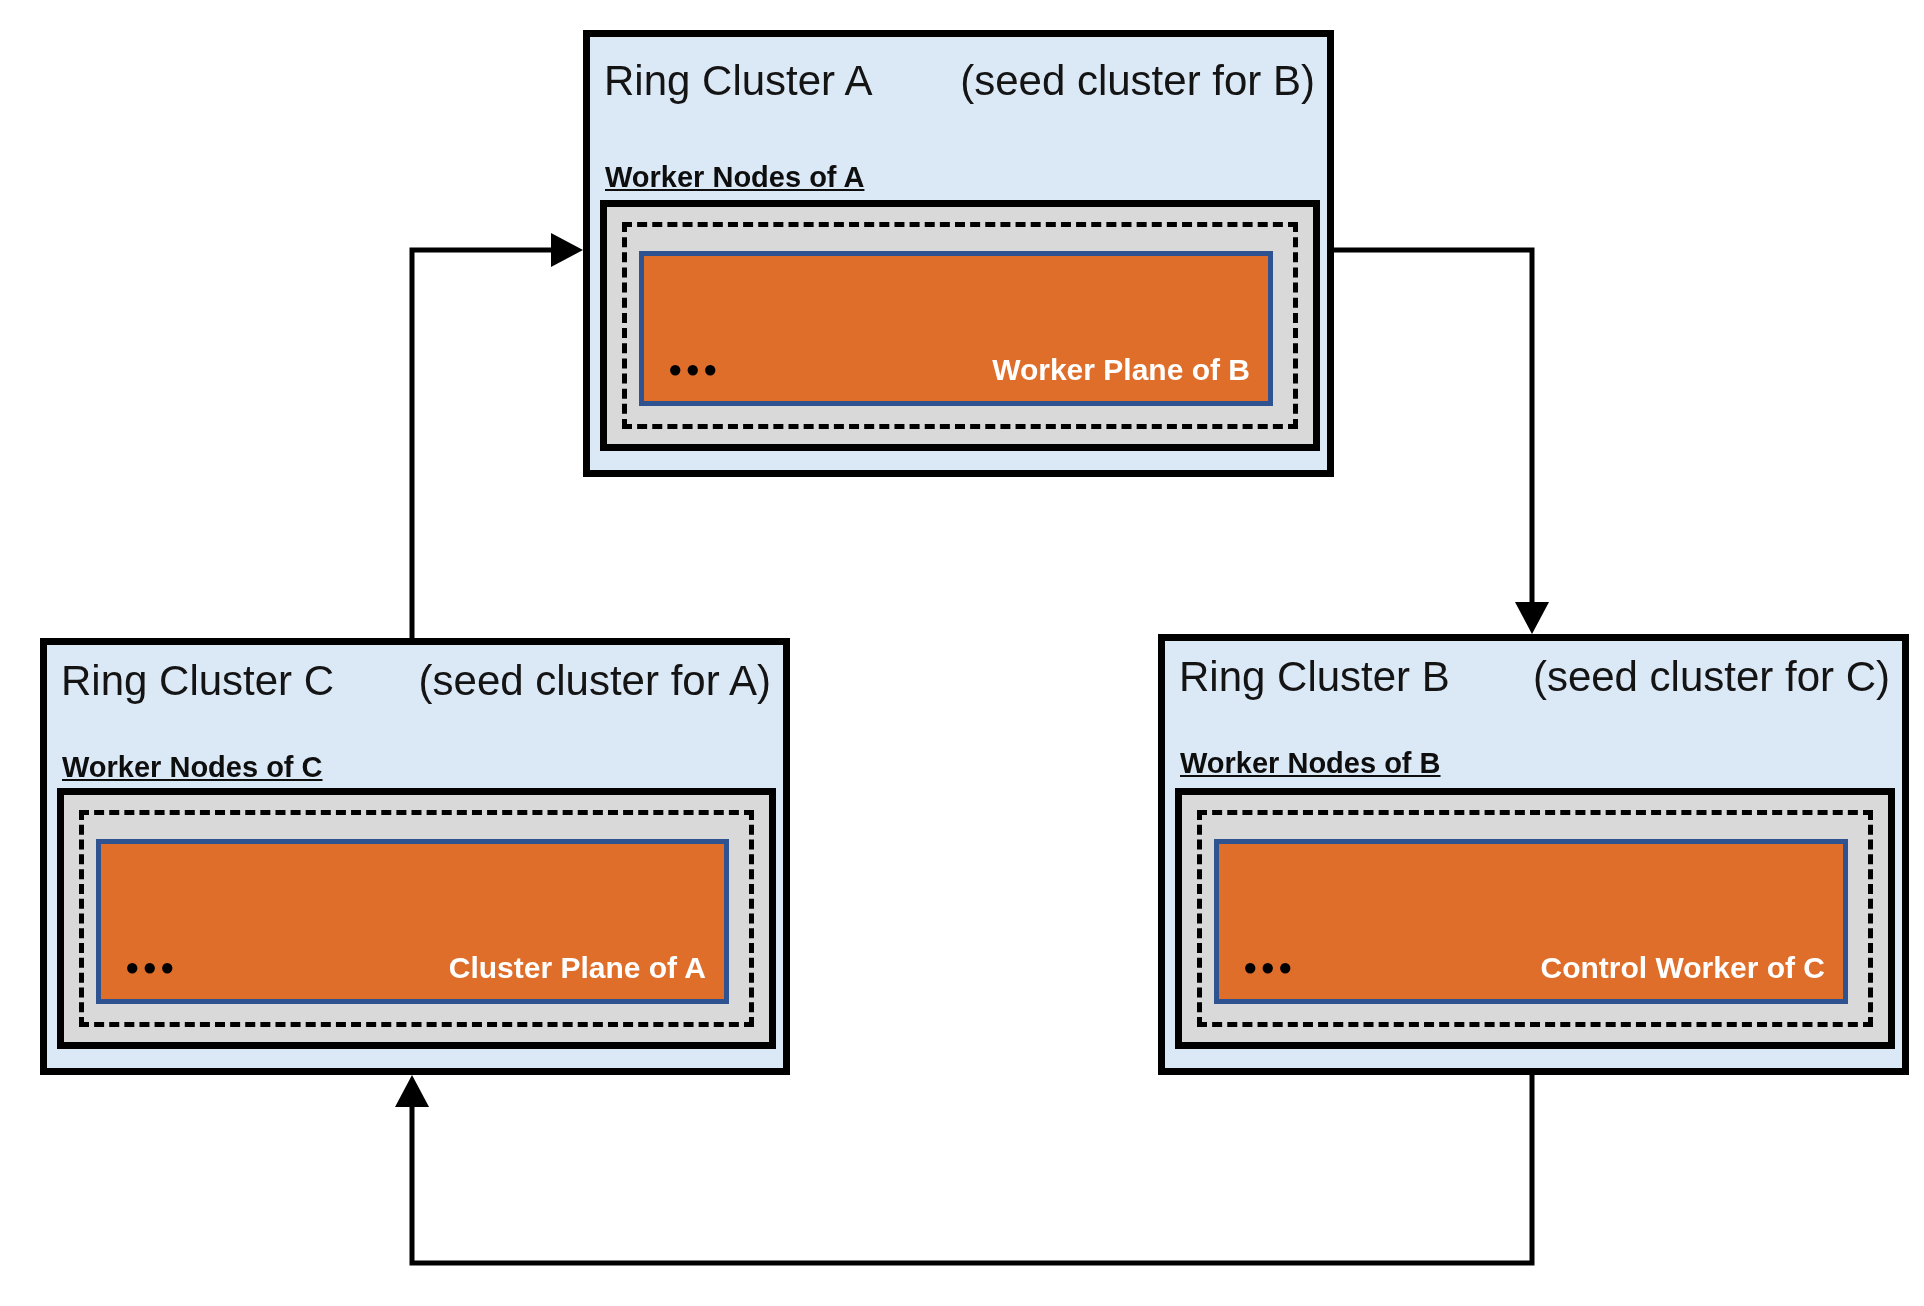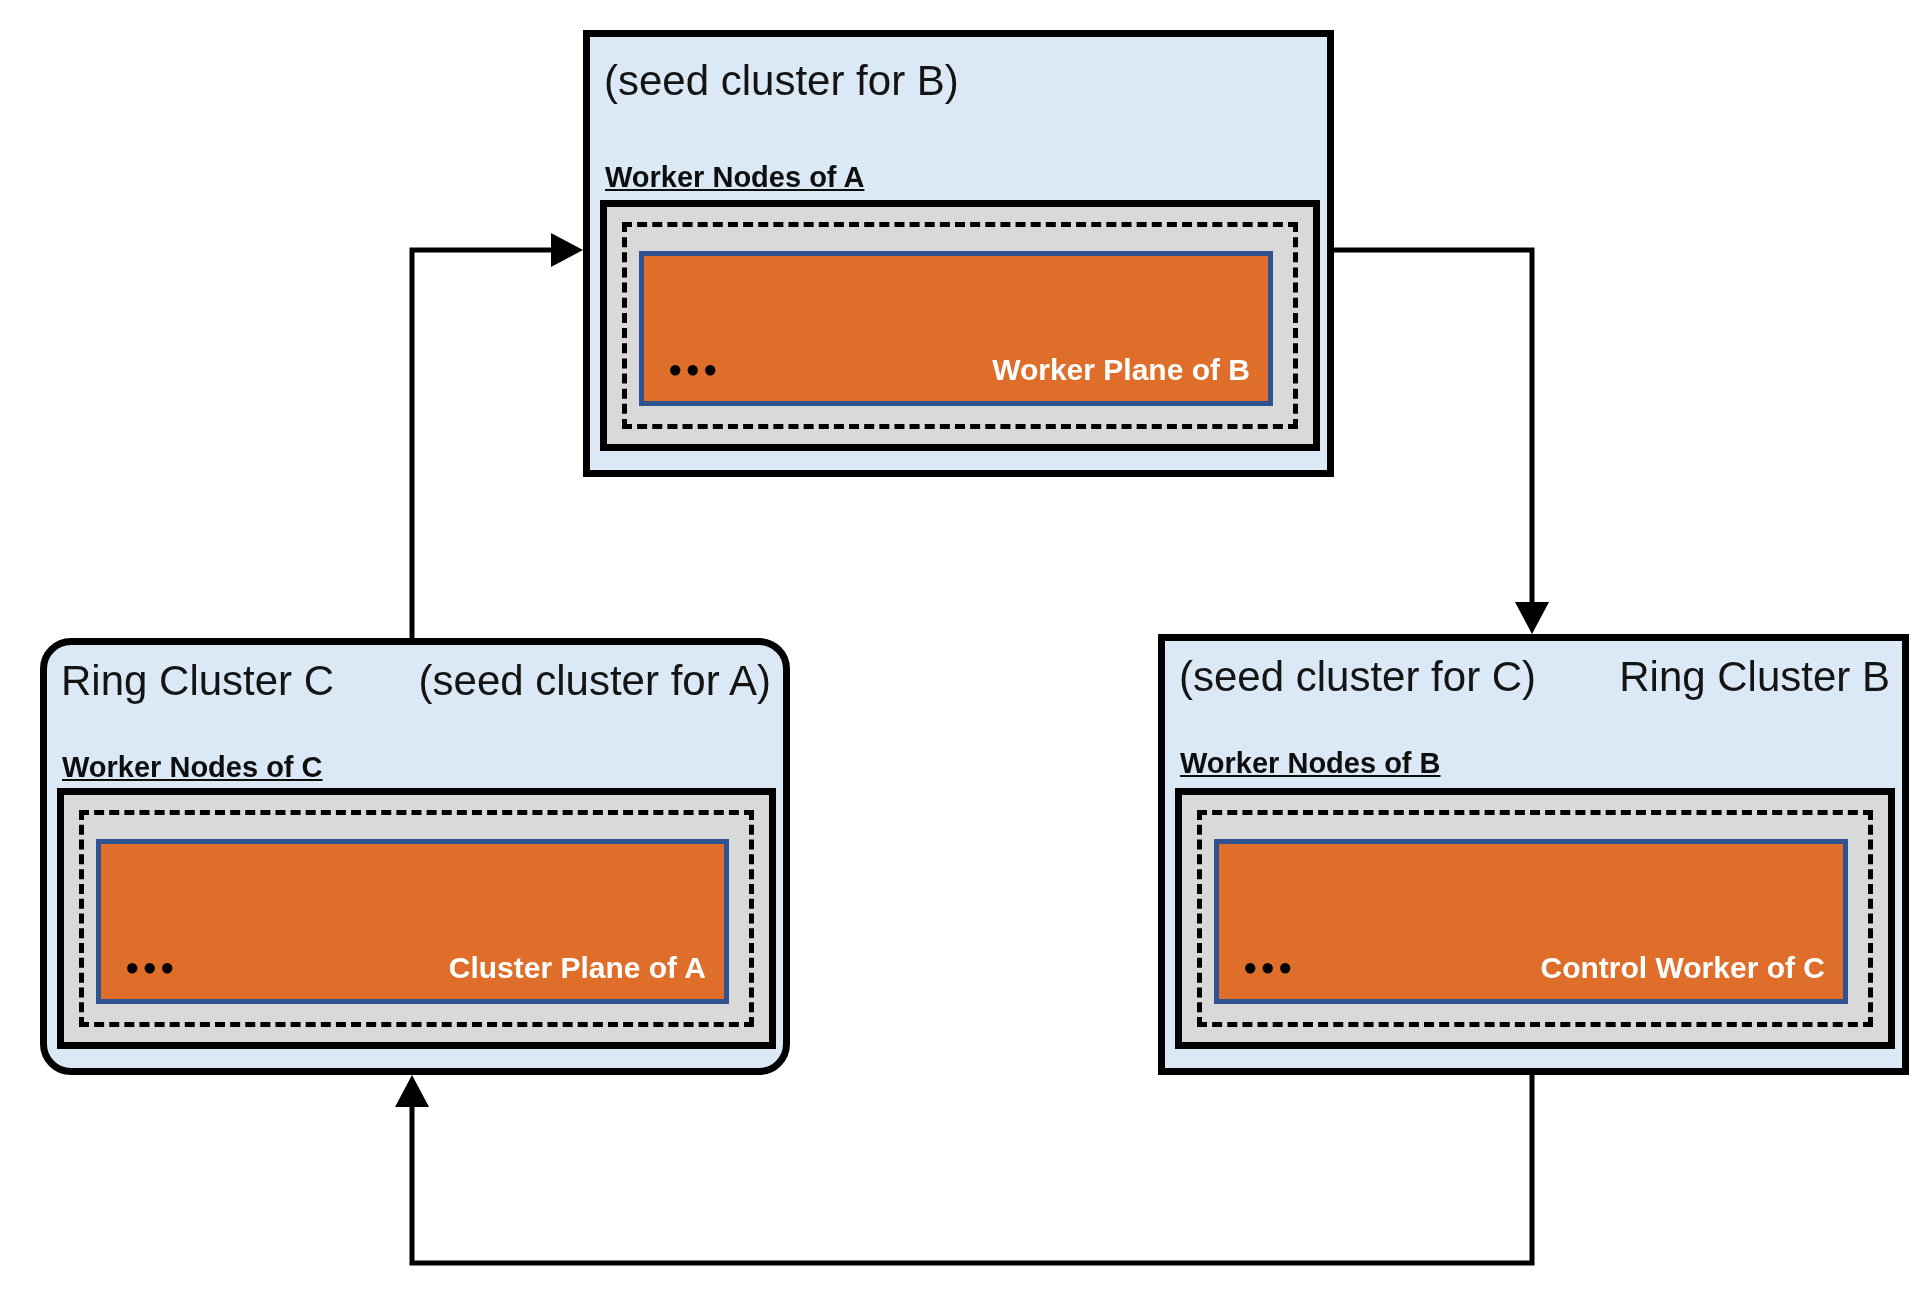--- a/index.html
+++ b/index.html
@@ -7,21 +7,21 @@
     position:relative; width:1924px; height:1306px; background:#ffffff;
     font-family:"Liberation Sans", sans-serif; overflow:hidden;
   }
   .cluster {
     position:absolute; box-sizing:border-box;
     background:var(--cluster-bg, #dbe8f5);
     border:7px solid var(--border, #000);
   }
   .cluster-a { left:583px; top:30px;  width:751px; height:447px; }
   .cluster-b { left:1158px; top:634px; width:751px; height:441px; }
-  .cluster-c { left:40px;  top:638px; width:750px; height:437px;border-radius:31px; }
+  .cluster-c { left:40px;  top:638px; width:750px; height:437px; }
 
   .title-row {
     position:absolute; left:14px; right:12px; top:12px;
     display:flex; justify-content:space-between; align-items:baseline;
     font-size:42px; color:#141414; white-space:nowrap; line-height:1.15;
   }
   .cluster-a .title-row { top:20px; }
 
   .worker-label {
     position:absolute; left:15px; top:106px;
@@ -64,36 +64,37 @@
   .arrow-layer polyline { fill:none; stroke:var(--arrow, #000); stroke-width:5; }
   .arrow-layer polygon  { fill:var(--arrow, #000); stroke:none; }
 </style>
 </head>
 <body>
 
 <div class="stage">
 
   <div class="cluster cluster-a">
     <div class="title-row">
+      <span>Ring Cluster A</span>
       <span>(seed cluster for B)</span>
     </div>
     <div class="worker-label">Worker Nodes of A</div>
     <div class="worker-box">
       <div class="dashed-box"></div>
       <div class="orange-box">
         <span class="dots">●●●</span>
         <span class="cp-label">Worker Plane of B</span>
       </div>
     </div>
   </div>
 
   <div class="cluster cluster-b">
     <div class="title-row">
+      <span>Ring Cluster B</span>
       <span>(seed cluster for C)</span>
-      <span>Ring Cluster B</span>
     </div>
     <div class="worker-label">Worker Nodes of B</div>
     <div class="worker-box">
       <div class="dashed-box"></div>
       <div class="orange-box">
         <span class="dots">●●●</span>
         <span class="cp-label">Control Worker of C</span>
       </div>
     </div>
   </div>

